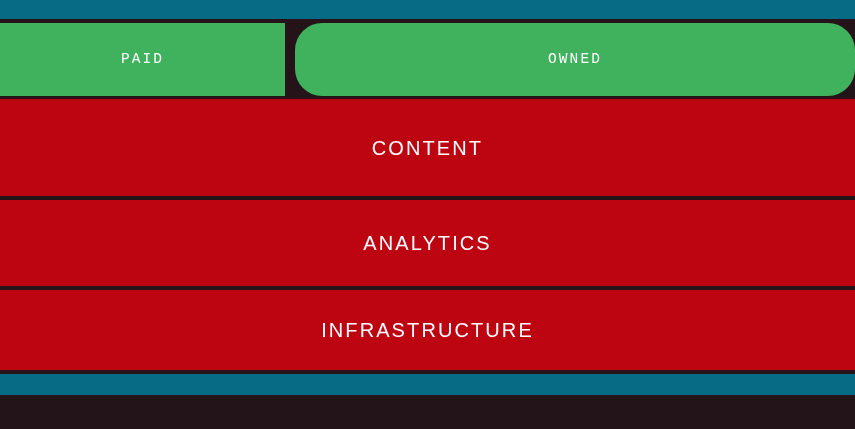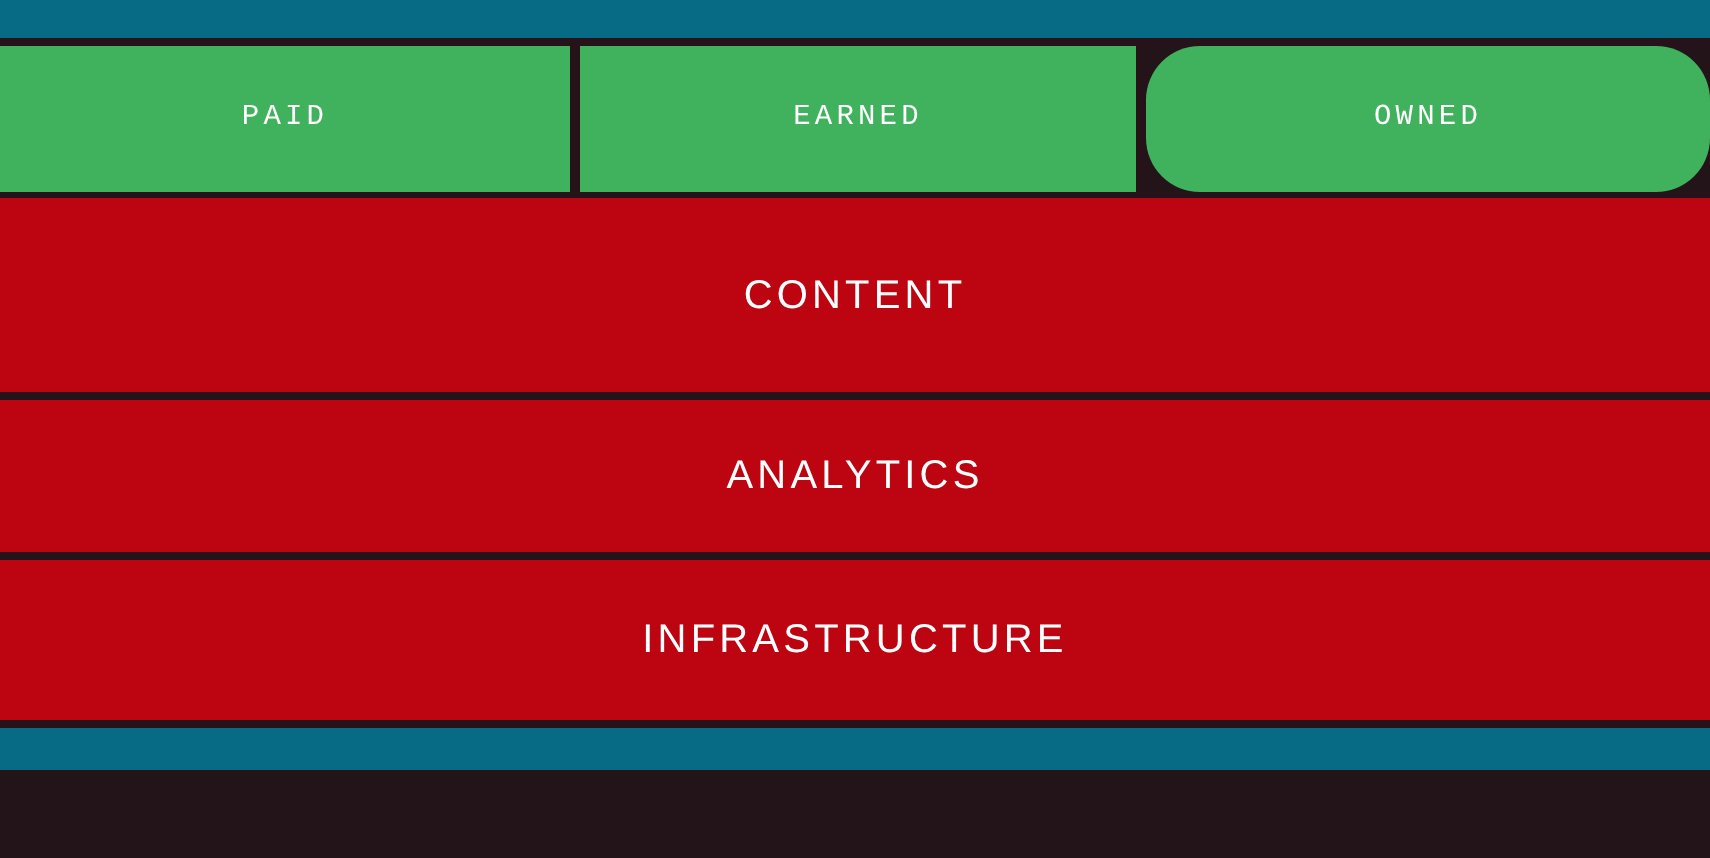--- a/index.html
+++ b/index.html
@@ -82,21 +82,21 @@
   .layer-row {
     width: 100%;
     flex: 0 0 auto;
     background: #bd0411;
     display: flex;
     align-items: center;
     justify-content: center;
     box-sizing: border-box;
   }
   .layer-content        { height: 97px; }
-  .layer-analytics      { height: 76px; }
+  .layer-analytics      { height: 86px; }
   .layer-infrastructure { height: 80px; }
 
   .layer-label {
     color: #ffffff;
     font-size: 20px;
     letter-spacing: 2.1px;
     font-weight: 400;
     text-transform: uppercase;
     line-height: 1;
     text-align: center;
@@ -110,23 +110,20 @@
 
   <div class="rail rail-top"></div>
 
   <div class="gap"></div>
 
   <div class="channel-row">
     <div class="channel-cell paid">
       <span class="channel-label">PAID</span>
     </div>
     <div class="col-divider"></div>
-    <div class="channel-cell earned">
-      <span class="channel-label">EARNED</span>
-    </div>
     <div class="col-divider"></div>
     <div class="channel-cell owned">
       <span class="channel-label">OWNED</span>
     </div>
   </div>
 
   <div class="gap gap-thin"></div>
 
   <div class="layer-row layer-content">
     <span class="layer-label">CONTENT</span>

